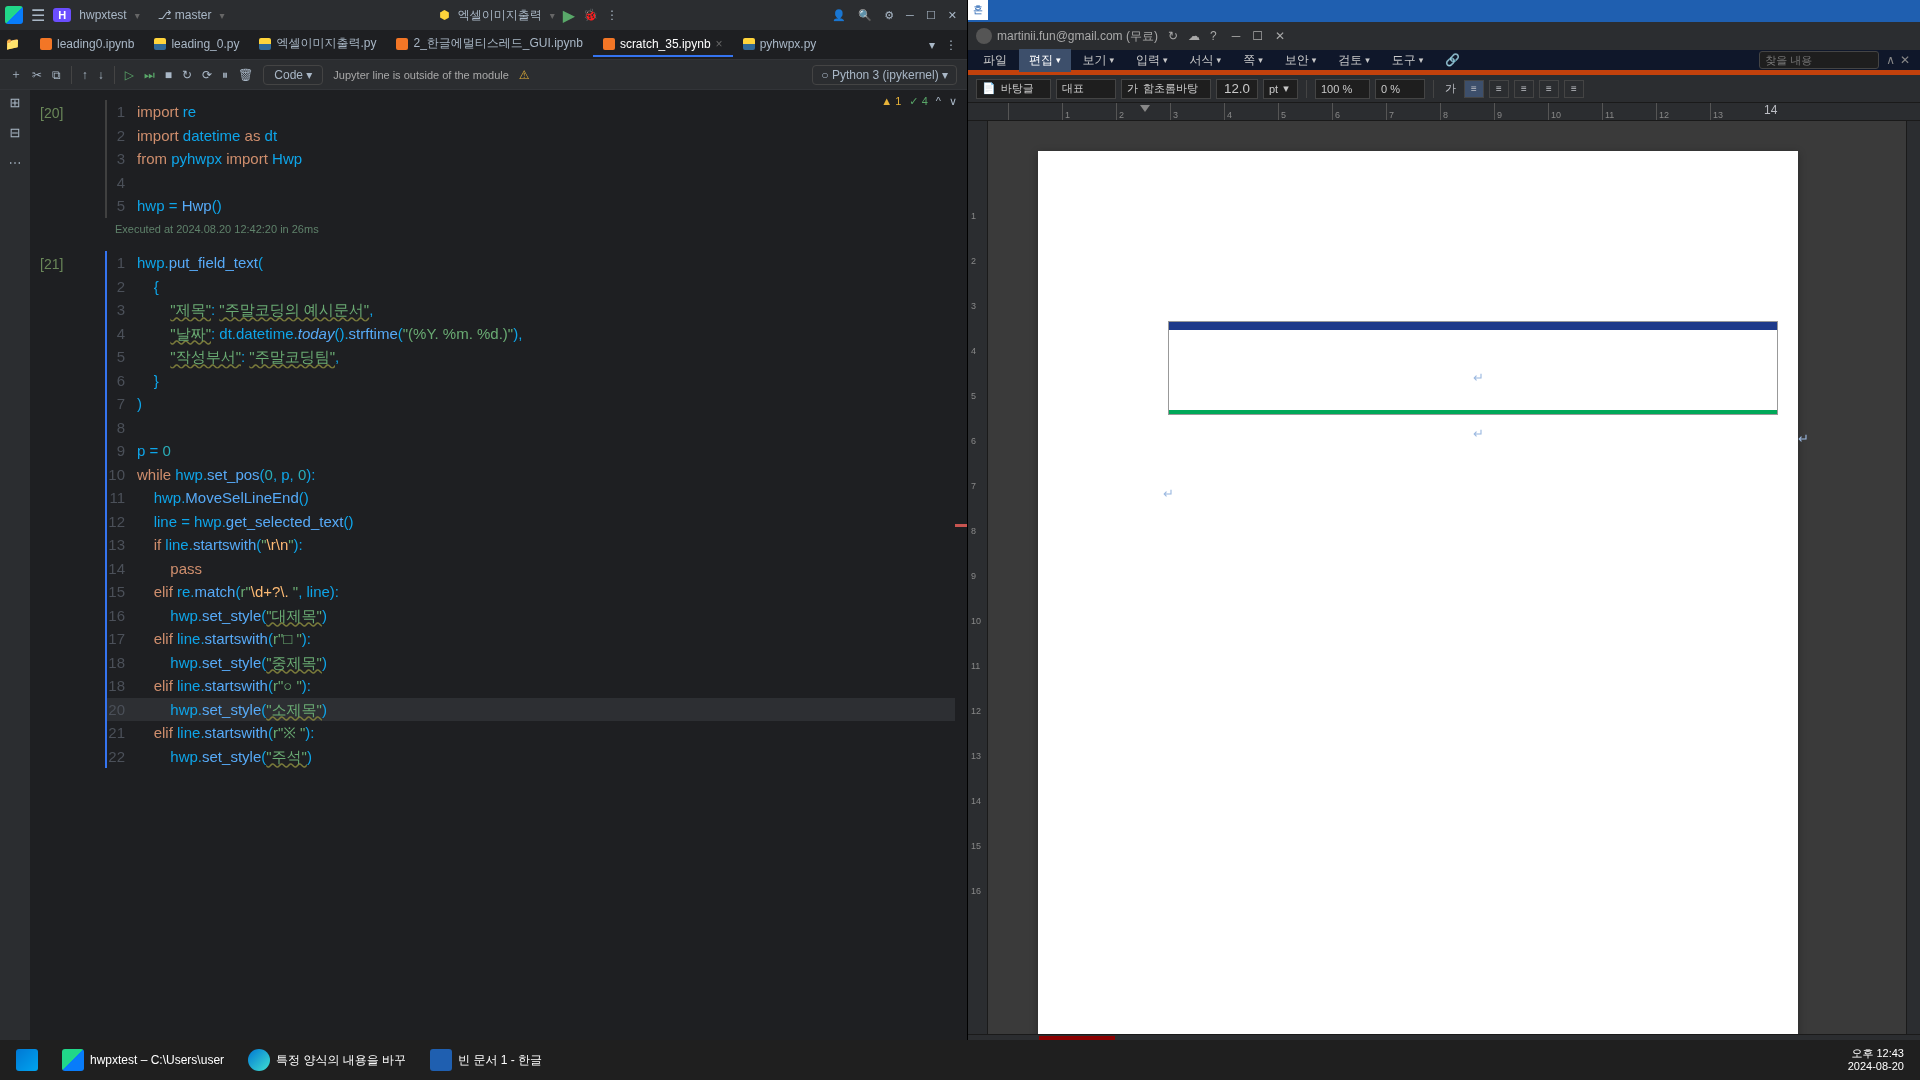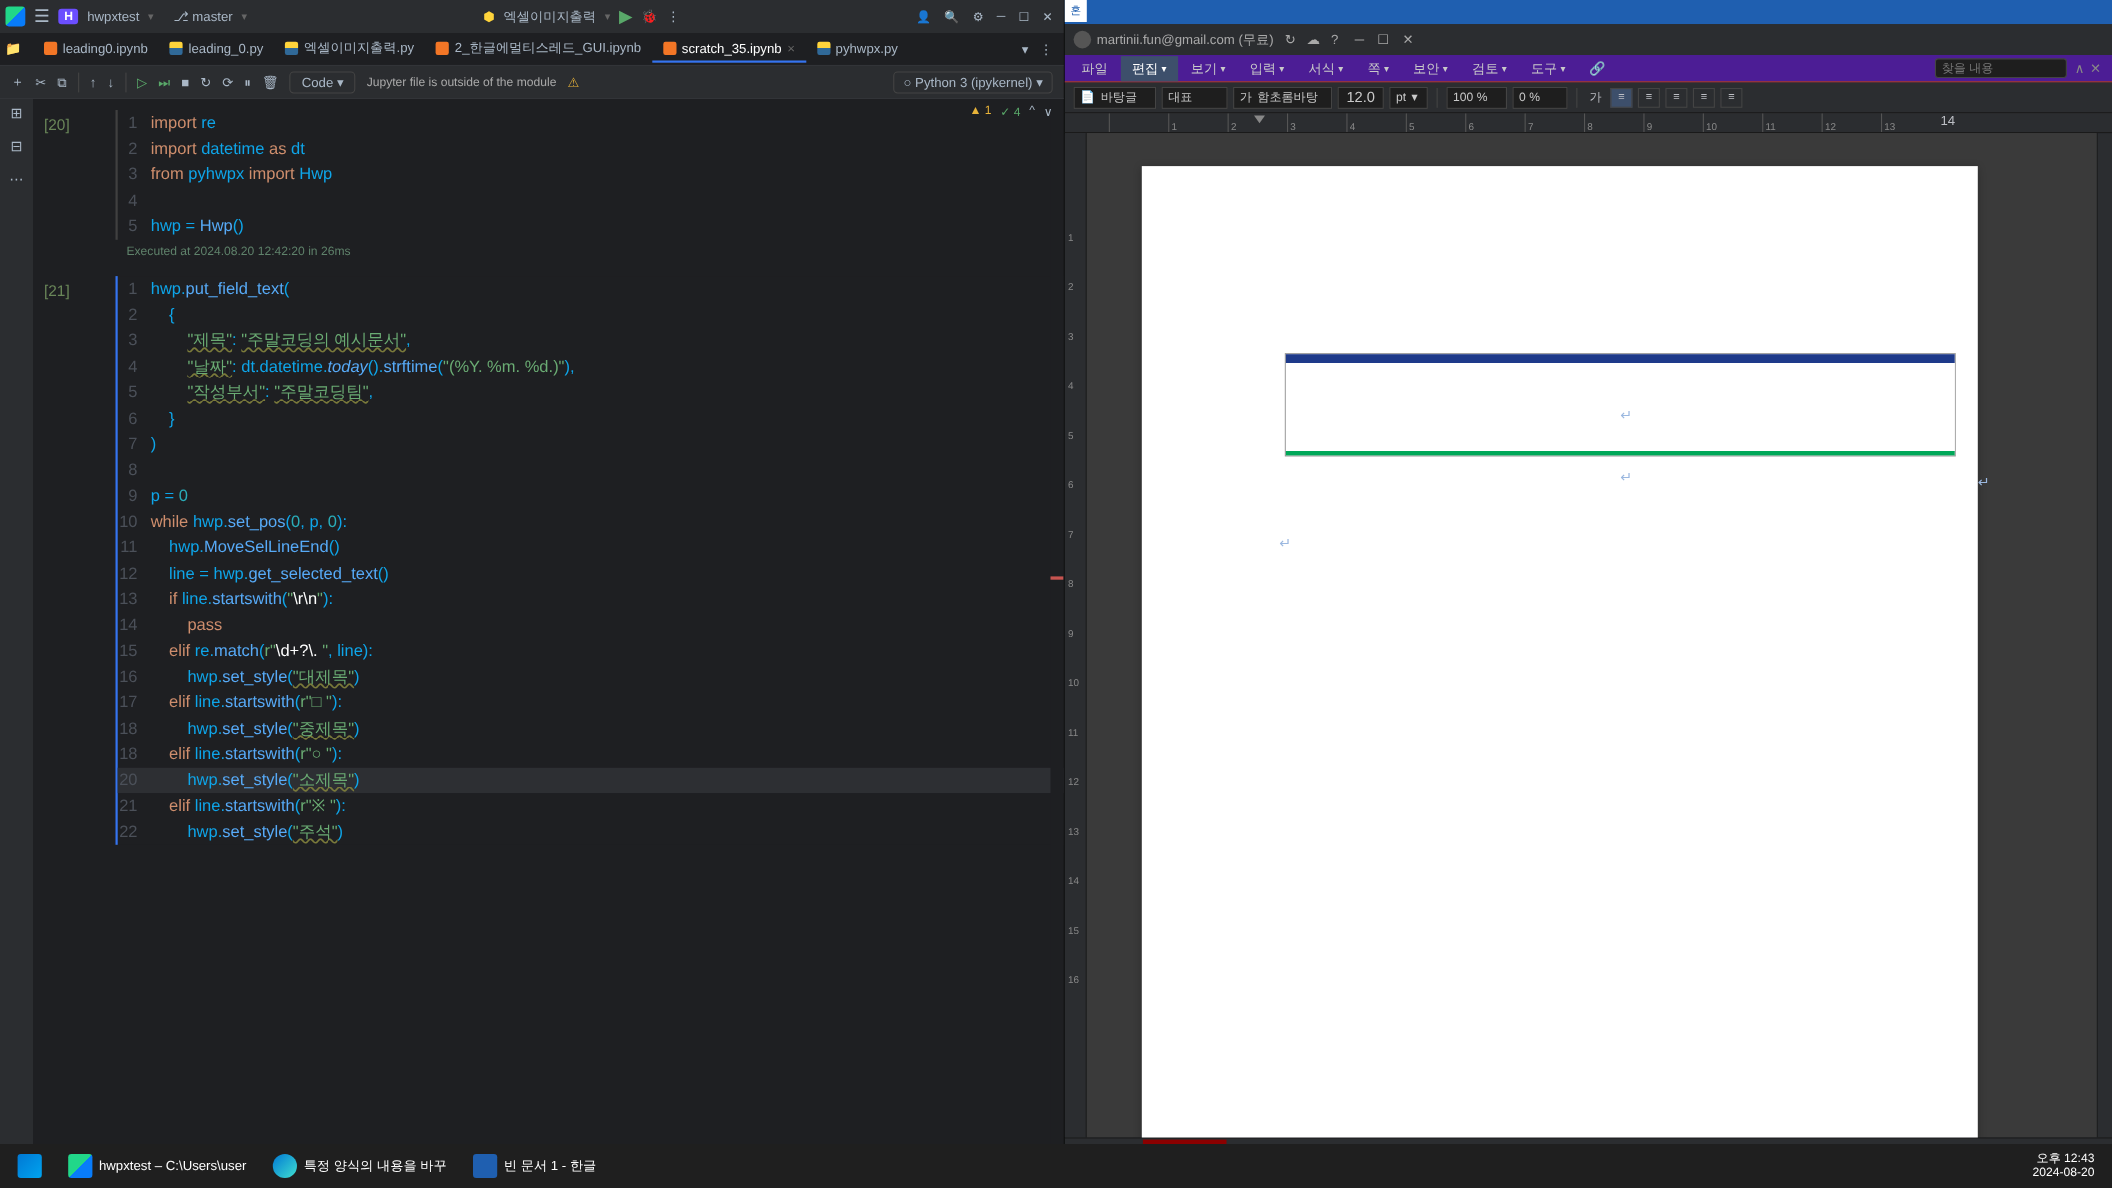--- a/index.html
+++ b/index.html
@@ -55,42 +55,42 @@
 .code-line { display: flex; white-space: pre; }
 .code-line.highlight { background: #2d2f33; }
 .line-no { width: 30px; text-align: right; color: #4b5059; padding-right: 12px; user-select: none; }
 .code { color: #bcbec4; }
 .kw { color: #cf8e6d; }
 .str { color: #6aab73; }
 .str-u { color: #6aab73; text-decoration: underline wavy #7a7a3a; text-decoration-skip-ink: none; }
 .num { color: #2aacb8; }
 .fn { color: #57aaf7; }
 .fn-i { color: #57aaf7; font-style: italic; }
-.esc { color: #ffffff; }
+.esc { color: #fdba74; }
 .ident { color: #0ea5e9; }
 .exec-info { margin-left: 75px; padding-left: 10px; color: #5f826b; font-size: 11px; padding-bottom: 5px; }
 
 .pc-minimap { position: absolute; right: 0; top: 0; width: 12px; height: 100%; background: #1e1f22; }
 .pc-mini-orange { position: absolute; top: 45%; width: 100%; height: 3px; background: #c75450; }
 
 .pc-statusbar { height: 25px; background: #2b2d30; display: flex; align-items: center; padding: 0 10px; gap: 15px; font-size: 11px; color: #a9b7c6; border-top: 1px solid #323438; }
 .pc-sb-right { margin-left: auto; display: flex; gap: 15px; align-items: center; }
 .pc-sb-highlight { background: #3e436e; padding: 1px 3px; }
 
 
 .hangul { width: 952px; height: 100%; display: flex; flex-direction: column; background: #2b2d30; }
 .hg-tabbar { height: 22px; background: #1f5fb0; display: flex; align-items: flex-start; }
 .hg-corner { width: 20px; height: 20px; background: #fff; display: flex; align-items: center; justify-content: center; font-size: 10px; color: #1f5fb0; }
 .hg-titlebar { height: 28px; background: #2b2d30; display: flex; align-items: center; padding: 0 8px; color: #a9a9a9; font-size: 12px; }
 .hg-title-center { flex: 1; text-align: center; }
 .hg-user { display: flex; align-items: center; gap: 5px; }
 .hg-user-icon { width: 16px; height: 16px; background: #555; border-radius: 50%; }
 .hg-win-btns { display: flex; gap: 12px; margin-left: 15px; }
 
-.hg-menu { height: 25px; background: #4c1d95; display: flex; align-items: center; padding: 0 5px; gap: 2px; font-size: 12px; border-bottom: 1px solid #c2410c; }
+.hg-menu { height: 25px; background: #0f172a; display: flex; align-items: center; padding: 0 5px; gap: 2px; font-size: 12px; border-bottom: 5px solid #c2410c; }
 .hg-menu-item { padding: 3px 10px; color: #c9c9c9; cursor: pointer; display: flex; align-items: center; gap: 3px; }
 .hg-menu-item.active { background: #3d4f6b; color: #fff; }
 .hg-menu-search { margin-left: auto; width: 120px; height: 18px; background: #1e1e1e; border: 1px solid #444; border-radius: 3px; padding: 0 5px; color: #666; font-size: 11px; }
 .hg-menu-arrows { display: flex; gap: 5px; padding: 0 5px; color: #888; }
 
 .hg-toolbar { height: 28px; background: #2b2d30; display: flex; align-items: center; padding: 0 8px; gap: 5px; font-size: 11px; border-bottom: 1px solid #1a1a1a; }
 .hg-dd { background: #1e1e1e; border: 1px solid #444; height: 20px; padding: 0 5px; color: #c9c9c9; display: flex; align-items: center; gap: 5px; }
 .hg-num-input { background: #1e1e1e; border: 1px solid #444; width: 42px; height: 20px; color: #c9c9c9; text-align: center; }
 .hg-tool-sep { width: 1px; height: 18px; background: #444; margin: 0 3px; }
 .hg-align-btn { width: 20px; height: 18px; border: 1px solid #444; display: flex; align-items: center; justify-content: center; font-size: 10px; }
@@ -208,21 +208,21 @@
     <span class="pc-tool-icon">↓</span>
     <span class="pc-tool-sep"></span>
     <span class="pc-tool-icon" style="color:#59a869">▷</span>
     <span class="pc-tool-icon" style="color:#59a869">⏭</span>
     <span class="pc-tool-icon">■</span>
     <span class="pc-tool-icon">↻</span>
     <span class="pc-tool-icon">⟳</span>
     <span class="pc-tool-icon">⏸</span>
     <span class="pc-tool-icon">🗑</span>
     <span class="pc-code-dd"><span>Code</span> ▾</span>
-    <span class="pc-warn-text">Jupyter file is outside of the module</span>
+    <span class="pc-warn-text">Jupyter line is outside of the module</span>
     <span style="color:#e8b339">⚠</span>
     <span class="pc-interpreter">○ <span>Python 3 (ipykernel)</span> ▾</span>
   </div>
 
   <div class="pc-body">
     <div class="pc-left-bar">
       <span class="pc-left-icon">⊞</span>
       <span class="pc-left-icon">⊟</span>
       <span class="pc-left-icon">⋯</span>
     </div>

